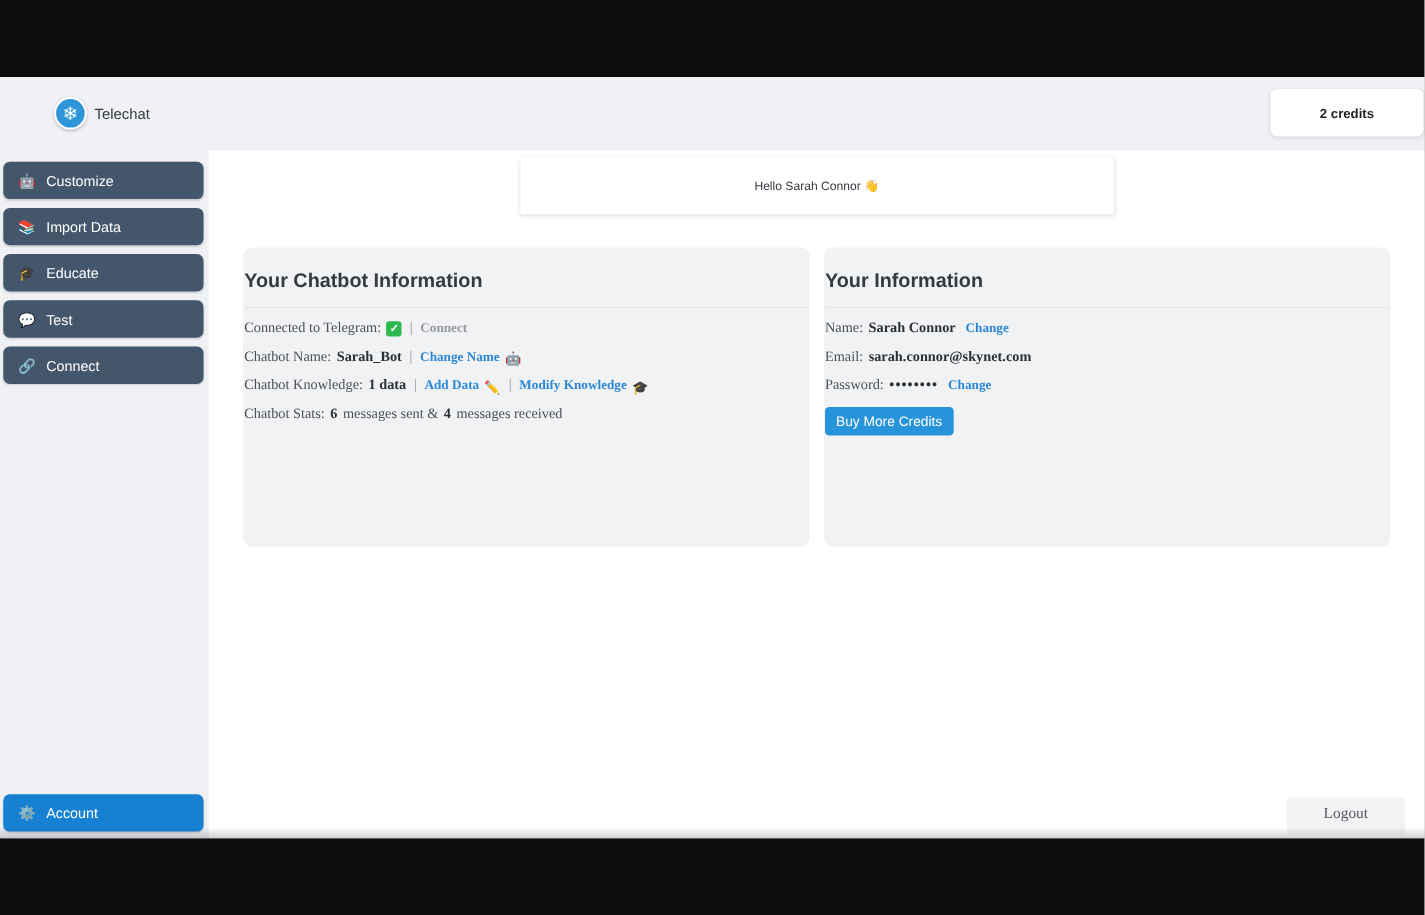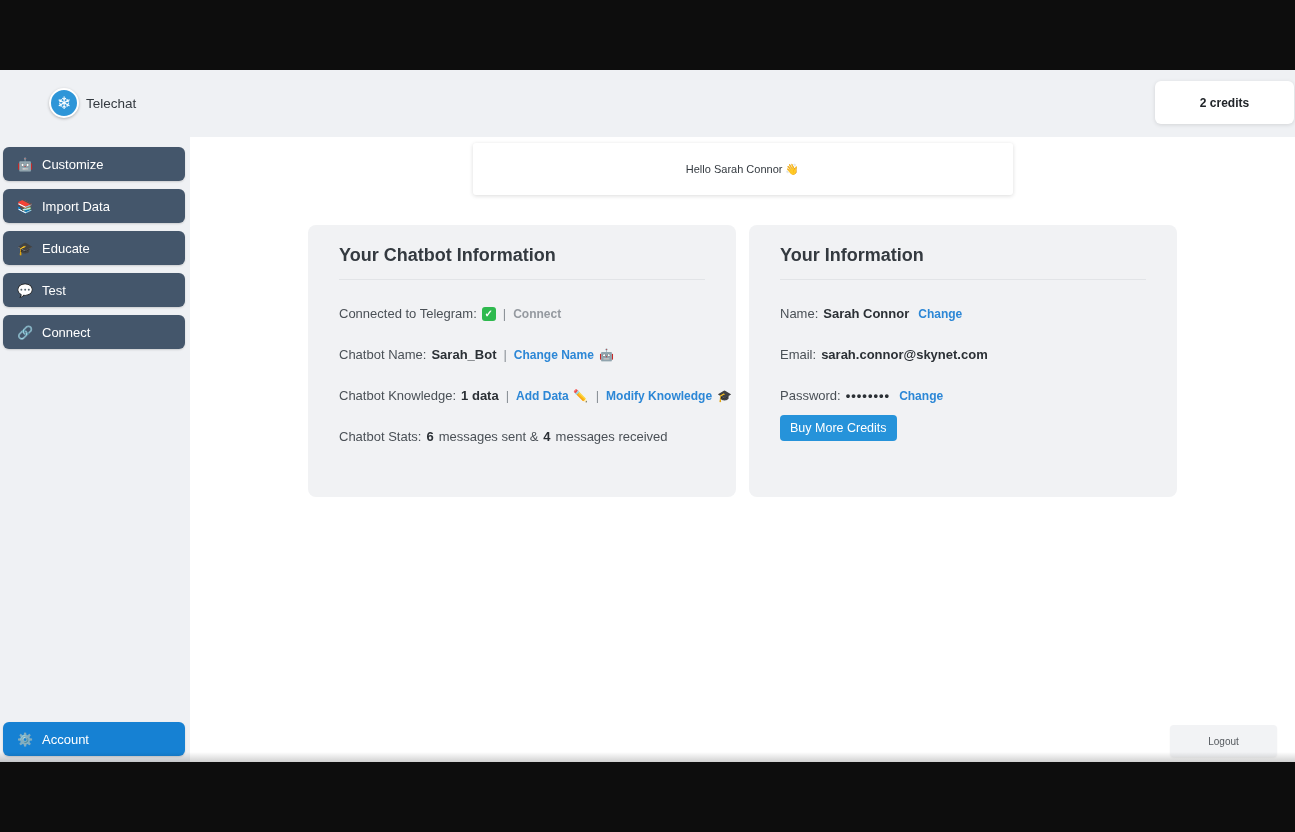--- a/index.html
+++ b/index.html
@@ -65,27 +65,27 @@
     background:#ffffff; border-radius:3px;
     box-shadow:0 1px 4px rgba(0,0,0,.14);
     display:flex; align-items:center; justify-content:center;
     font-size:11px; color:#343a40;
   }
   .cards-row {
     margin-top:30px;
     display:flex; justify-content:center; gap:13px;
   }
   .card {
-    width:428px; height:272px;
+    width:515px; height:272px;
     background:#f1f2f4; border-radius:8px;
-    padding:16px 31px;
+    padding:16px 1px;
   }
   .card h2 { font-size:18px; color:#343a40; font-weight:bold; padding-top:4px; }
   .card hr { border:none; border-top:1px solid #e2e4e7; margin:13px 0 0; }
-  .line { margin-top:26px; font-size:13px; color:#4a5056; display:flex; align-items:center; gap:5px; white-space:nowrap; }
+  .line { margin-top:10px; font-size:13px; color:#4a5056; display:flex; align-items:flex-end; gap:5px; white-space:nowrap;font-family:Liberation Serif, serif; }
   .line .b { font-weight:bold; color:#2b3035; }
   .line .sep { color:#8a9097; margin:0 2px; }
   .link { color:#2c87d6; font-size:12px; font-weight:bold; text-decoration:none; cursor:pointer; }
   .muted-link { color:#959aa0; font-size:12px; font-weight:bold; cursor:default; }
   .check-badge {
     display:inline-flex; width:14px; height:14px; border-radius:3px;
     background:#2eb94e; color:#fff; font-size:10px; font-weight:bold;
     align-items:center; justify-content:center;
   }
   .mini-ico { font-size:12px; line-height:1; }
@@ -94,22 +94,22 @@
     margin-top:12px; display:inline-block;
     background:#2693da; color:#ffffff;
     font-size:12.5px; border:none; border-radius:4px;
     padding:6px 10px; cursor:pointer;
     font-family:"Liberation Sans", sans-serif;
   }
   .logout-btn {
     position:absolute; right:18px; bottom:5px;
     width:107px; height:32px;
     background:#f2f3f5; color:#55595e;
-    border:none; border-radius:4px; font-size:10px;
-    cursor:pointer; font-family:Liberation Sans, sans-serif;
+    border:none; border-radius:4px; font-size:14px;
+    cursor:pointer; font-family:Liberation Serif, serif;
     box-shadow:0 1px 2px rgba(0,0,0,.06);
   }
   .bottom-fade {
     position:absolute; left:0; bottom:0; width:100%; height:10px;
     background:linear-gradient(to bottom, rgba(0,0,0,0), rgba(0,0,0,.18));
     pointer-events:none;
   }
 </style>
 </head>
 <body>

